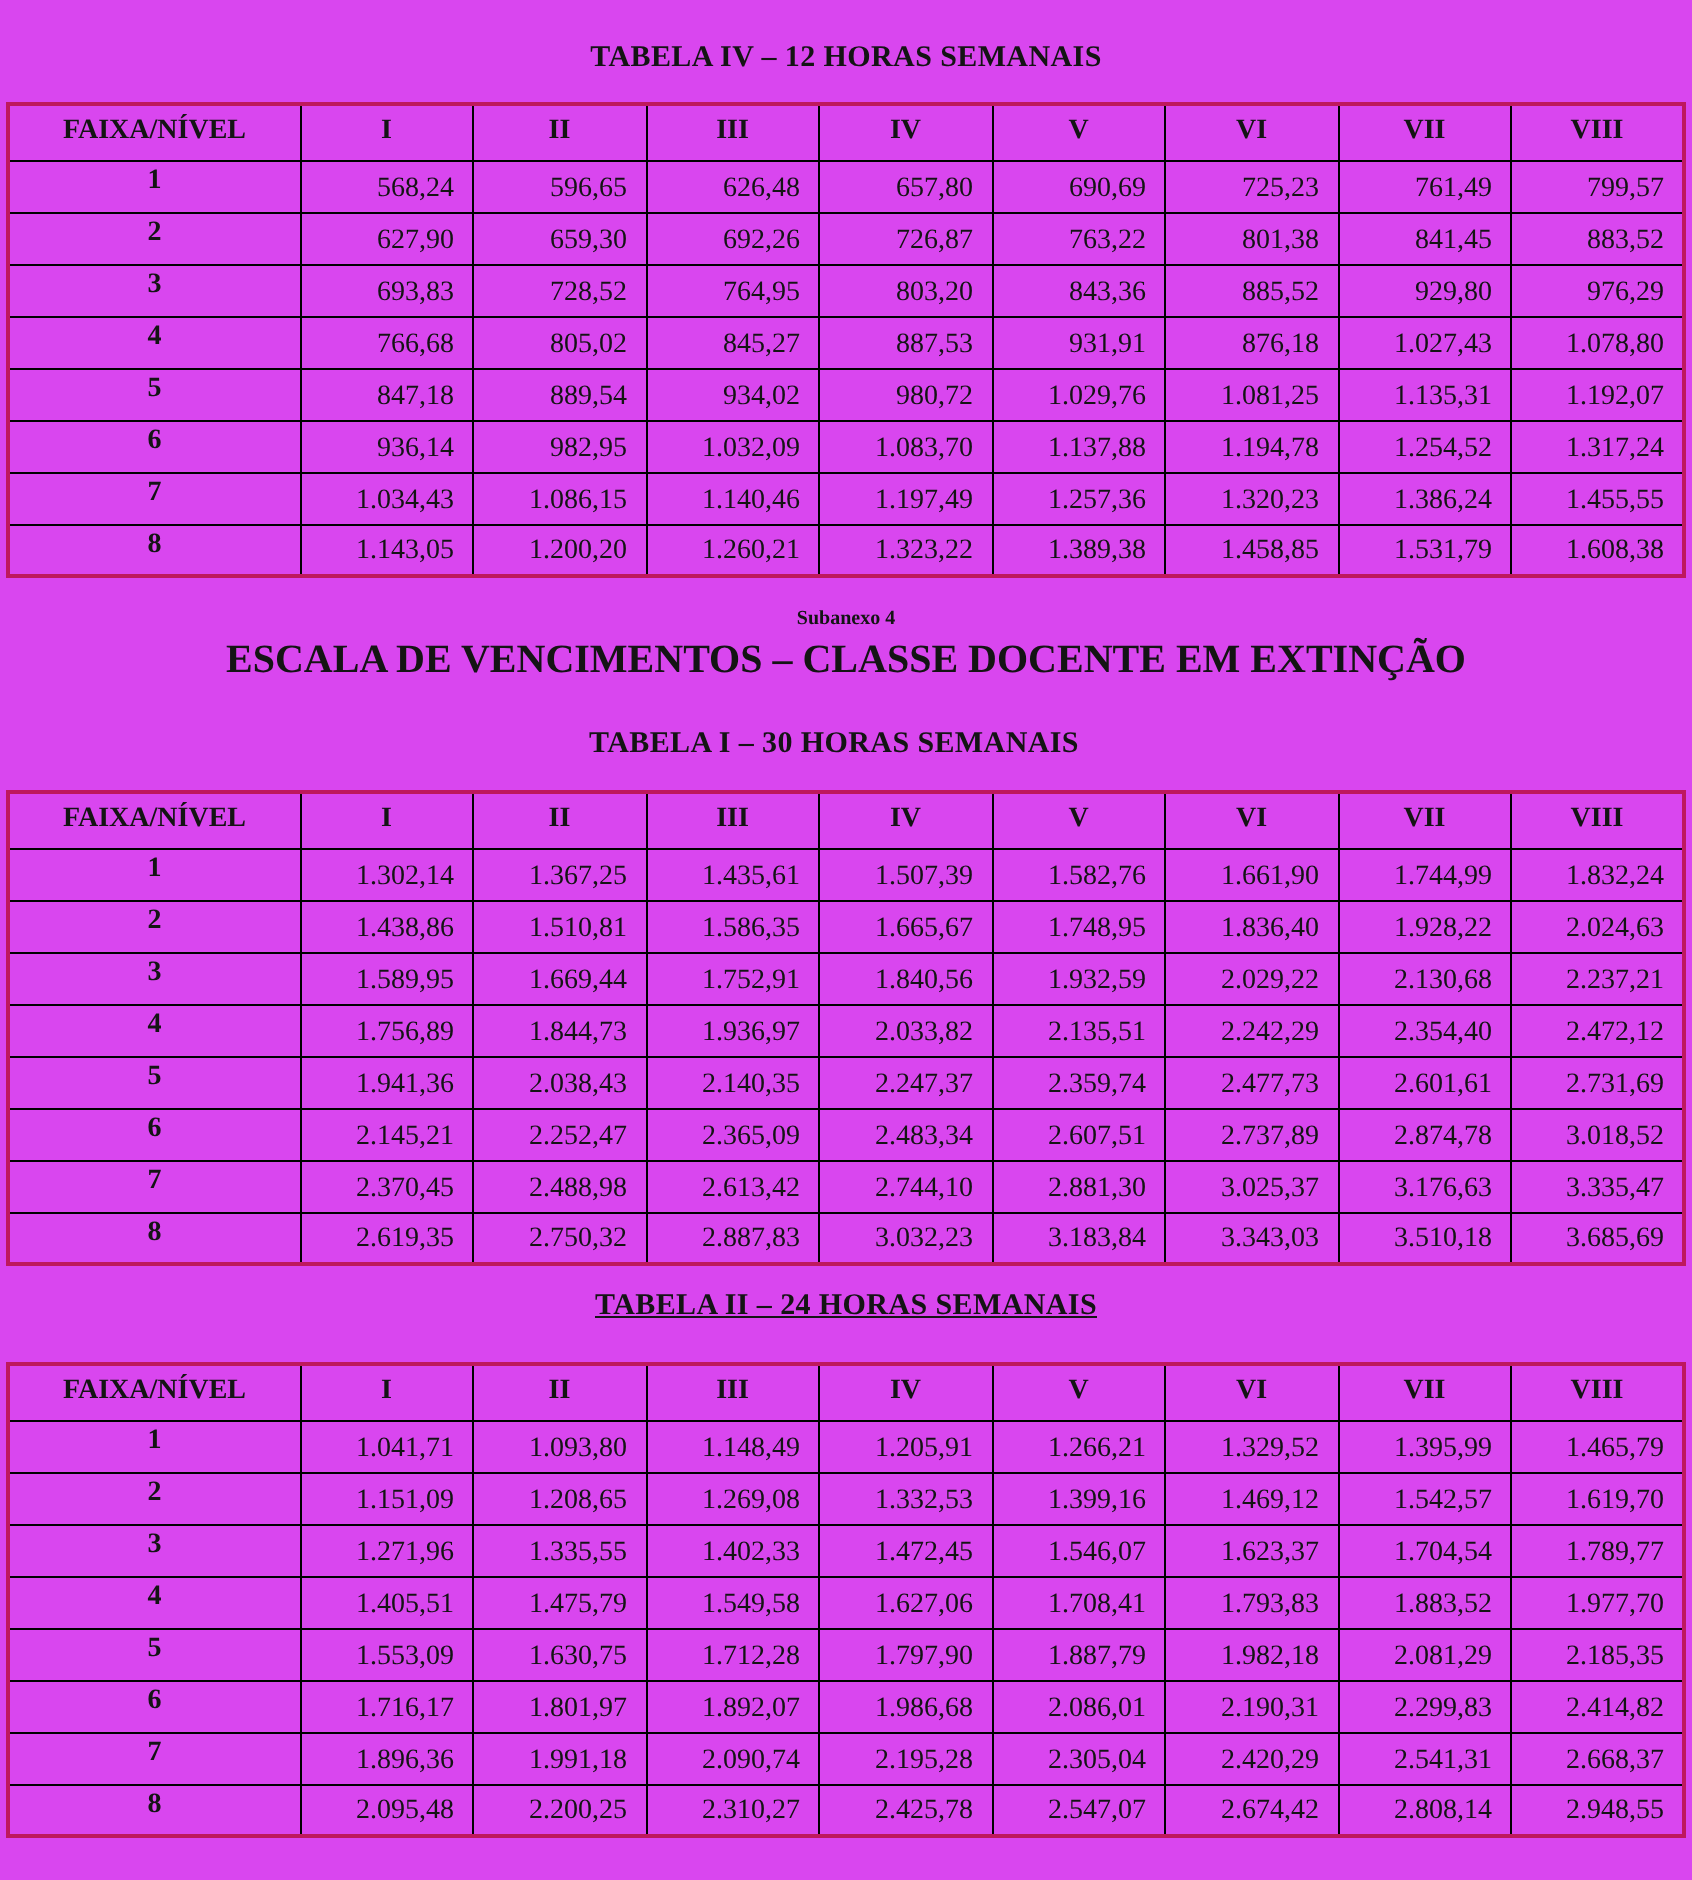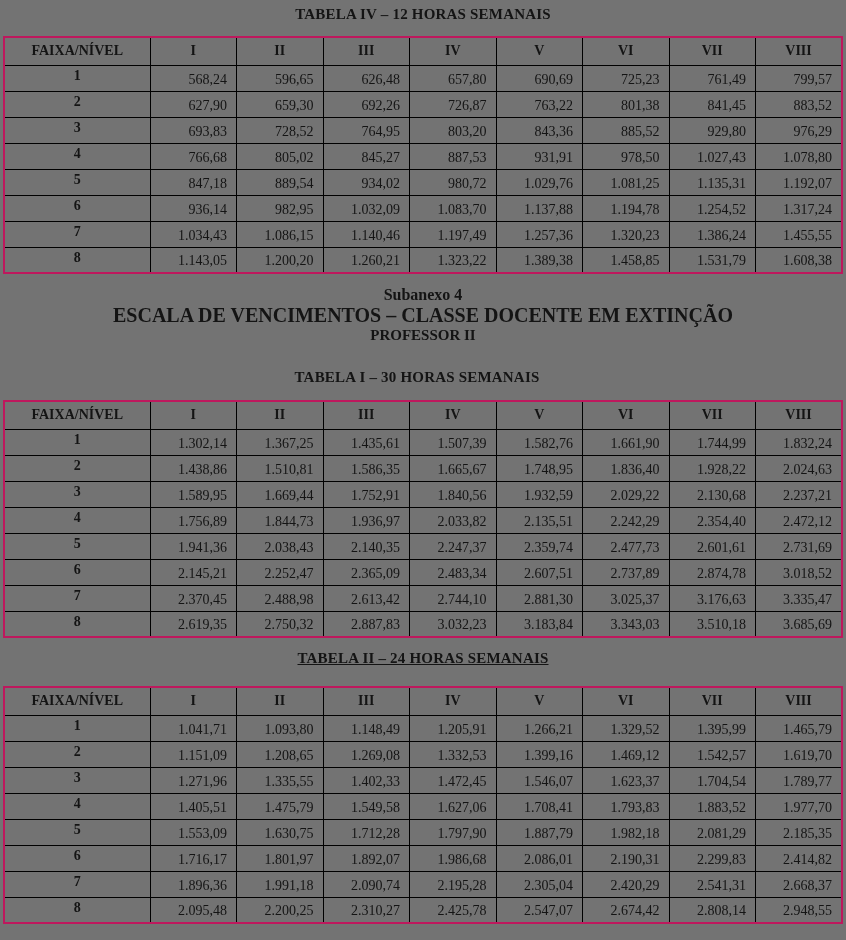--- a/index.html
+++ b/index.html
@@ -5,39 +5,39 @@
   * { box-sizing: border-box; }
   html, body { margin: 0; padding: 0; background: #ffffff; }
   body {
     font-family: "Liberation Serif", "DejaVu Serif", serif;
     color: #141414;
     width: 846px;
   }
   .page {
     width: 846px;
     min-height: 940px;
-    background: #737373;
-    padding-top: 5px;
+    background: #d946ef;
+    padding-top: 20px;
   }
   .doc-title {
     text-align: center;
     font-weight: bold;
     font-size: 15px;
     line-height: 18px;
     letter-spacing: 0.2px;
   }
   .title-top { margin: 0 0 13px 0; }
   .title-mid { margin: 23px 12px 14px 0; }
   .title-bot { margin: 11px 0 19px 0; text-decoration: underline; }
   .section-heading {
     margin-top: 11px;
     text-align: center;
     font-weight: bold;
   }
-  .section-heading .sh-line1 { font-size: 16px; line-height: 20px; }
+  .section-heading .sh-line1 { font-size: 10px; line-height: 20px; }
   .section-heading .sh-line2 { font-size: 20px; line-height: 20px; }
   .section-heading .sh-line3 { font-size: 15px; line-height: 20px; }
   table.salary-table {
     border-collapse: collapse;
     table-layout: fixed;
     width: 840px;
     margin: 0 auto;
     border: 2px solid #be185d;
   }
   table.salary-table th,
@@ -125,21 +125,21 @@
           <td class="value-cell">929,80</td>
           <td class="value-cell">976,29</td>
         </tr>
         <tr>
           <td class="row-label">4</td>
           <td class="value-cell">766,68</td>
           <td class="value-cell">805,02</td>
           <td class="value-cell">845,27</td>
           <td class="value-cell">887,53</td>
           <td class="value-cell">931,91</td>
-          <td class="value-cell">978,50</td>
+          <td class="value-cell">876,18</td>
           <td class="value-cell">1.027,43</td>
           <td class="value-cell">1.078,80</td>
         </tr>
         <tr>
           <td class="row-label">5</td>
           <td class="value-cell">847,18</td>
           <td class="value-cell">889,54</td>
           <td class="value-cell">934,02</td>
           <td class="value-cell">980,72</td>
           <td class="value-cell">1.029,76</td>
@@ -179,21 +179,20 @@
           <td class="value-cell">1.458,85</td>
           <td class="value-cell">1.531,79</td>
           <td class="value-cell">1.608,38</td>
         </tr>
       </tbody>
     </table>
 
   <div class="section-heading">
     <div class="sh-line1">Subanexo 4</div>
     <div class="sh-line2">ESCALA DE VENCIMENTOS – CLASSE DOCENTE EM EXTINÇÃO</div>
-    <div class="sh-line3">PROFESSOR II</div>
   </div>
 
   <div class="doc-title title-mid">TABELA I – 30 HORAS SEMANAIS</div>
 
   <table class="salary-table">
       <thead>
         <tr>
           <th>FAIXA/NÍVEL</th>
           <th>I</th>
           <th>II</th>

